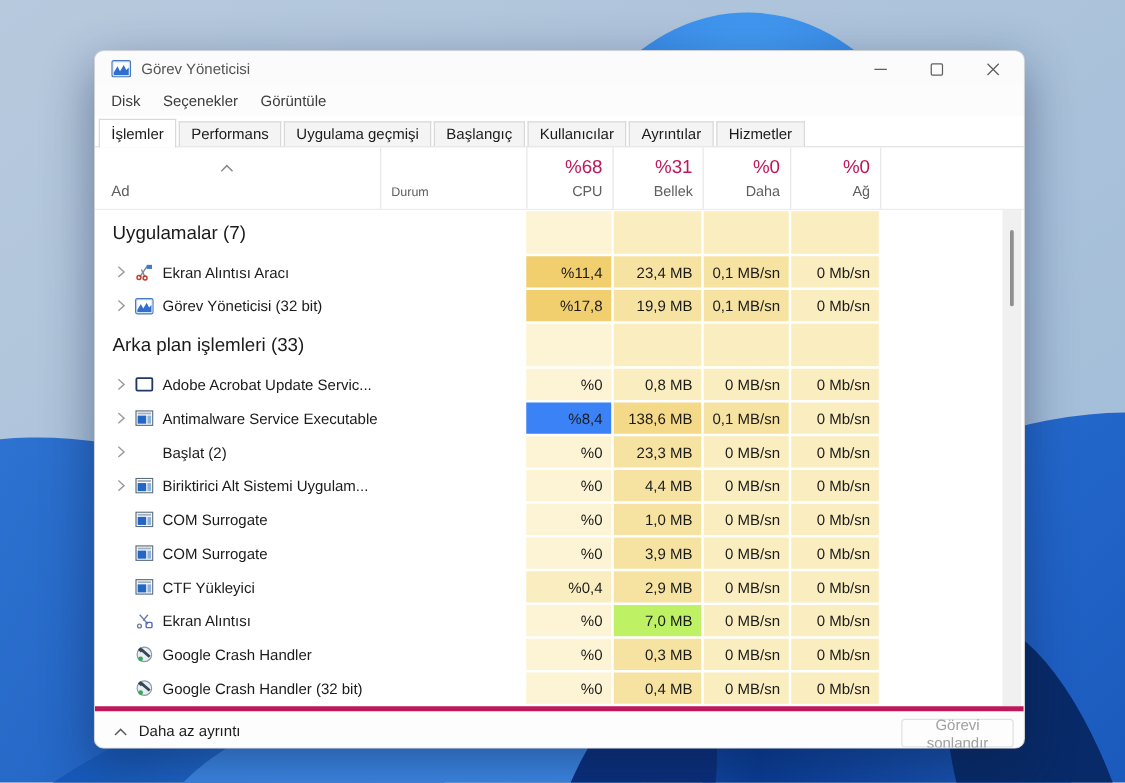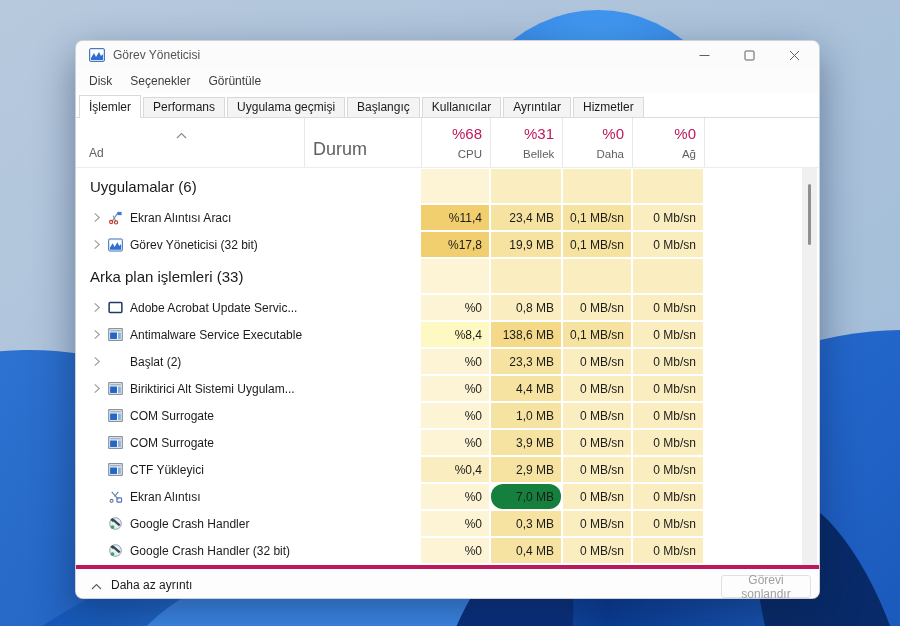--- a/index.html
+++ b/index.html
@@ -23,21 +23,21 @@
   .tabstrip{height:24px;background:#fff;border-bottom:1px solid #dcdcdc;
     display:flex;align-items:flex-end;padding-left:3px;box-sizing:content-box;}
   .tab{font-size:12px;color:#1b1b1b;padding:2px 9px 3px;background:#f4f4f4;
     border:1px solid #d9d9d9;border-bottom:none;margin-right:2px;white-space:nowrap;}
   .tab.active{background:#fff;padding-top:4px;padding-bottom:4px;margin-bottom:-1px;
     position:relative;z-index:1;}
   
   .thead{position:relative;height:50px;background:#fff;border-bottom:1px solid #ededed;box-sizing:border-box;}
   .hsep{position:absolute;top:0;bottom:0;width:1px;background:#e8e8e8;}
   .hname{position:absolute;left:13px;bottom:7px;font-size:12px;color:#606060;}
-  .hstatus{position:absolute;left:237px;bottom:7px;font-size:18px;color:#606060;}
+  .hstatus{position:absolute;left:237px;bottom:7px;font-size:10px;color:#606060;}
   .sorticon{position:absolute;left:100px;top:7px;}
   .hpct{position:absolute;top:7px;font-size:15px;color:#be185d;text-align:right;padding-right:7px;box-sizing:border-box;}
   .hlab{position:absolute;bottom:7px;font-size:11.5px;color:#5f5f5f;text-align:right;padding-right:7px;box-sizing:border-box;padding-left:32px;}
   .c-cpu{left:345px;width:68px}.c-memory{left:415px;width:70px}
   .c-disk{left:487px;width:68px}.c-network{left:557px;width:70px}
   
   .tbody{position:relative;height:397px;background:#fff;overflow:hidden;}
   .trow{position:relative;width:100%;}
   .proc-row{height:27px;}
   .group-row{height:36px;}
@@ -166,21 +166,21 @@
     <span class="hpct c-network">%0</span>
     <span class="hlab c-cpu">CPU</span>
     <span class="hlab c-memory">Bellek</span>
     <span class="hlab c-disk">Daha</span>
     <span class="hlab c-network">Ağ</span>
   </div>
 
   <div class="tbody" id="tbody">
     <div class="trow group-row">
         <div class="name-cell">
-          <span class="gname">Uygulamalar (6)</span>
+          <span class="gname">Uygulamalar (7)</span>
         </div>
         <div class="vcell c-cpu" style="background: rgb(252, 244, 212);"></div>
         <div class="vcell c-memory" style="background: rgb(250, 237, 191);"></div>
         <div class="vcell c-disk" style="background: rgb(250, 237, 191);"></div>
         <div class="vcell c-network" style="background: rgb(250, 237, 191);"></div>
       </div>
       <div class="trow proc-row">
         <div class="name-cell">
           <span class="chevron">
             <svg width="8" height="11" viewBox="0 0 8 12">
@@ -262,21 +262,21 @@
           <span class="proc-icon">
             <svg width="15" height="13" viewBox="0 0 16 14">
               <rect x="0.8" y="0.8" width="14.4" height="12.4" fill="#fff" stroke="#5a6b7d" stroke-width="1"></rect>
               <rect x="2.2" y="2.2" width="11.6" height="1.6" fill="#9fb0c0"></rect>
               <rect x="2.2" y="4.8" width="7.4" height="7" fill="#2466c4"></rect>
               <rect x="10.6" y="4.8" width="3.2" height="7" fill="#8fb2dd"></rect>
             </svg>
           </span>
           <span class="pname">Antimalware Service Executable</span>
         </div>
-        <div class="vcell c-cpu" style="background: #fef9c3;">%8,4</div>
+        <div class="vcell c-cpu" style="background: #3b82f6;">%8,4</div>
         <div class="vcell c-memory" style="background: rgb(244, 217, 136);">138,6 MB</div>
         <div class="vcell c-disk" style="background: rgb(247, 227, 161);">0,1 MB/sn</div>
         <div class="vcell c-network" style="background: rgb(250, 237, 191);">0 Mb/sn</div>
       </div>
       <div class="trow proc-row">
         <div class="name-cell">
           <span class="chevron">
             <svg width="8" height="11" viewBox="0 0 8 12">
               <path d="M1.5 1.5 L6.5 6 L1.5 10.5" stroke="#9b9b9b" stroke-width="1.2" fill="none"></path>
             </svg>
@@ -372,21 +372,21 @@
             <svg width="15" height="15" viewBox="0 0 16 16">
               <path d="M4 3 L11 11" stroke="#6b7f99" stroke-width="1.2" fill="none"></path>
               <path d="M11 3 L7 8" stroke="#6b7f99" stroke-width="1.2" fill="none"></path>
               <rect x="9.5" y="9.5" width="5" height="4.5" rx="1" fill="none" stroke="#4f6dbb" stroke-width="1.2"></rect>
               <circle cx="3.8" cy="12.6" r="1.6" fill="none" stroke="#6b7f99" stroke-width="1.2"></circle>
             </svg>
           </span>
           <span class="pname">Ekran Alıntısı</span>
         </div>
         <div class="vcell c-cpu" style="background: rgb(252, 244, 212);">%0</div>
-        <div class="vcell c-memory" style="background: #15803d; border-radius: 12px;">7,0 MB</div>
+        <div class="vcell c-memory" style="background: #bef264;">7,0 MB</div>
         <div class="vcell c-disk" style="background: rgb(250, 237, 191);">0 MB/sn</div>
         <div class="vcell c-network" style="background: rgb(250, 237, 191);">0 Mb/sn</div>
       </div>
       <div class="trow proc-row">
         <div class="name-cell">
           <span class="chevron"></span>
           <span class="proc-icon">
             <svg width="15" height="15" viewBox="0 0 16 16">
               <circle cx="8" cy="8" r="6.2" fill="#e8eef5" stroke="#8a99a8" stroke-width="1"></circle>
               <path d="M5 3.5 L12.5 10" stroke="#37474f" stroke-width="2.4" fill="none"></path>

